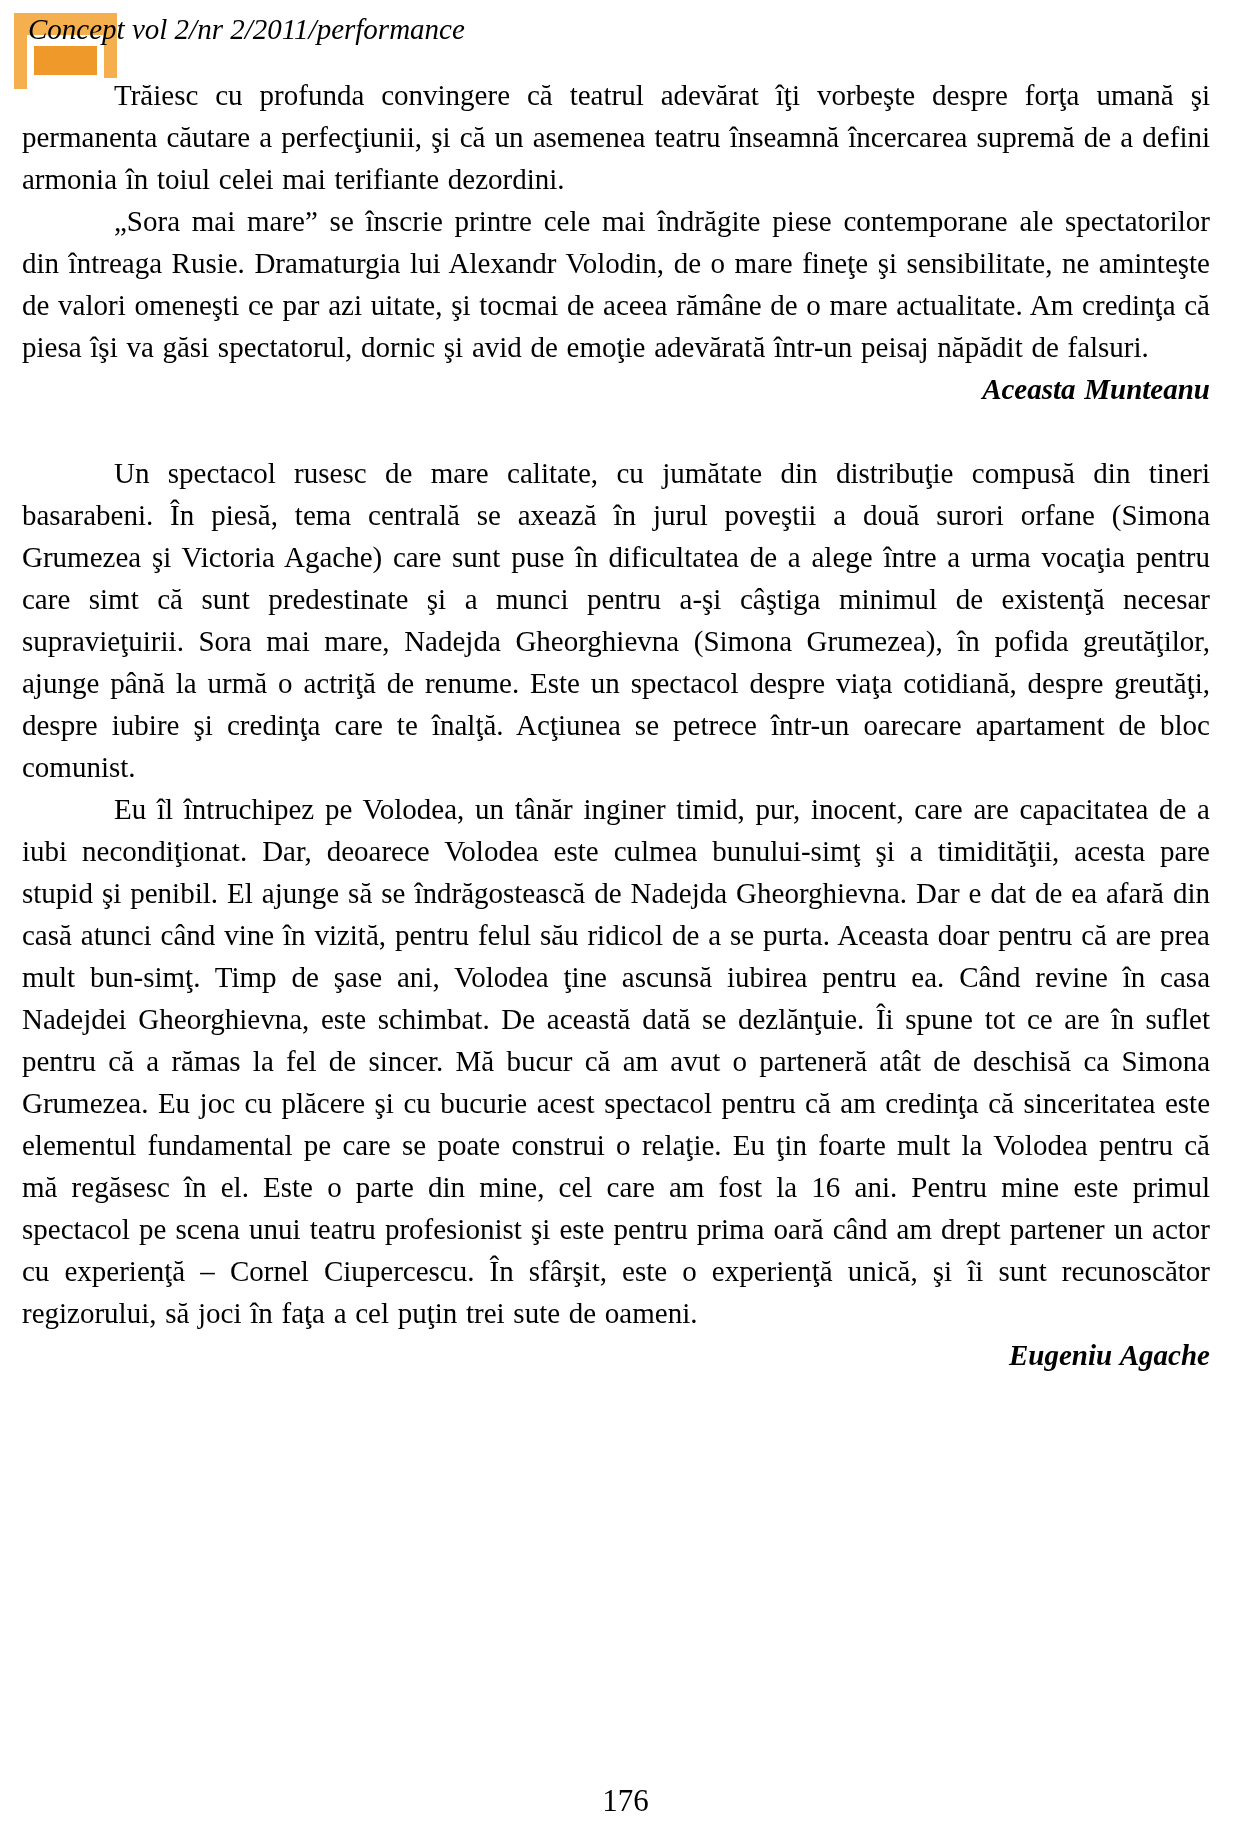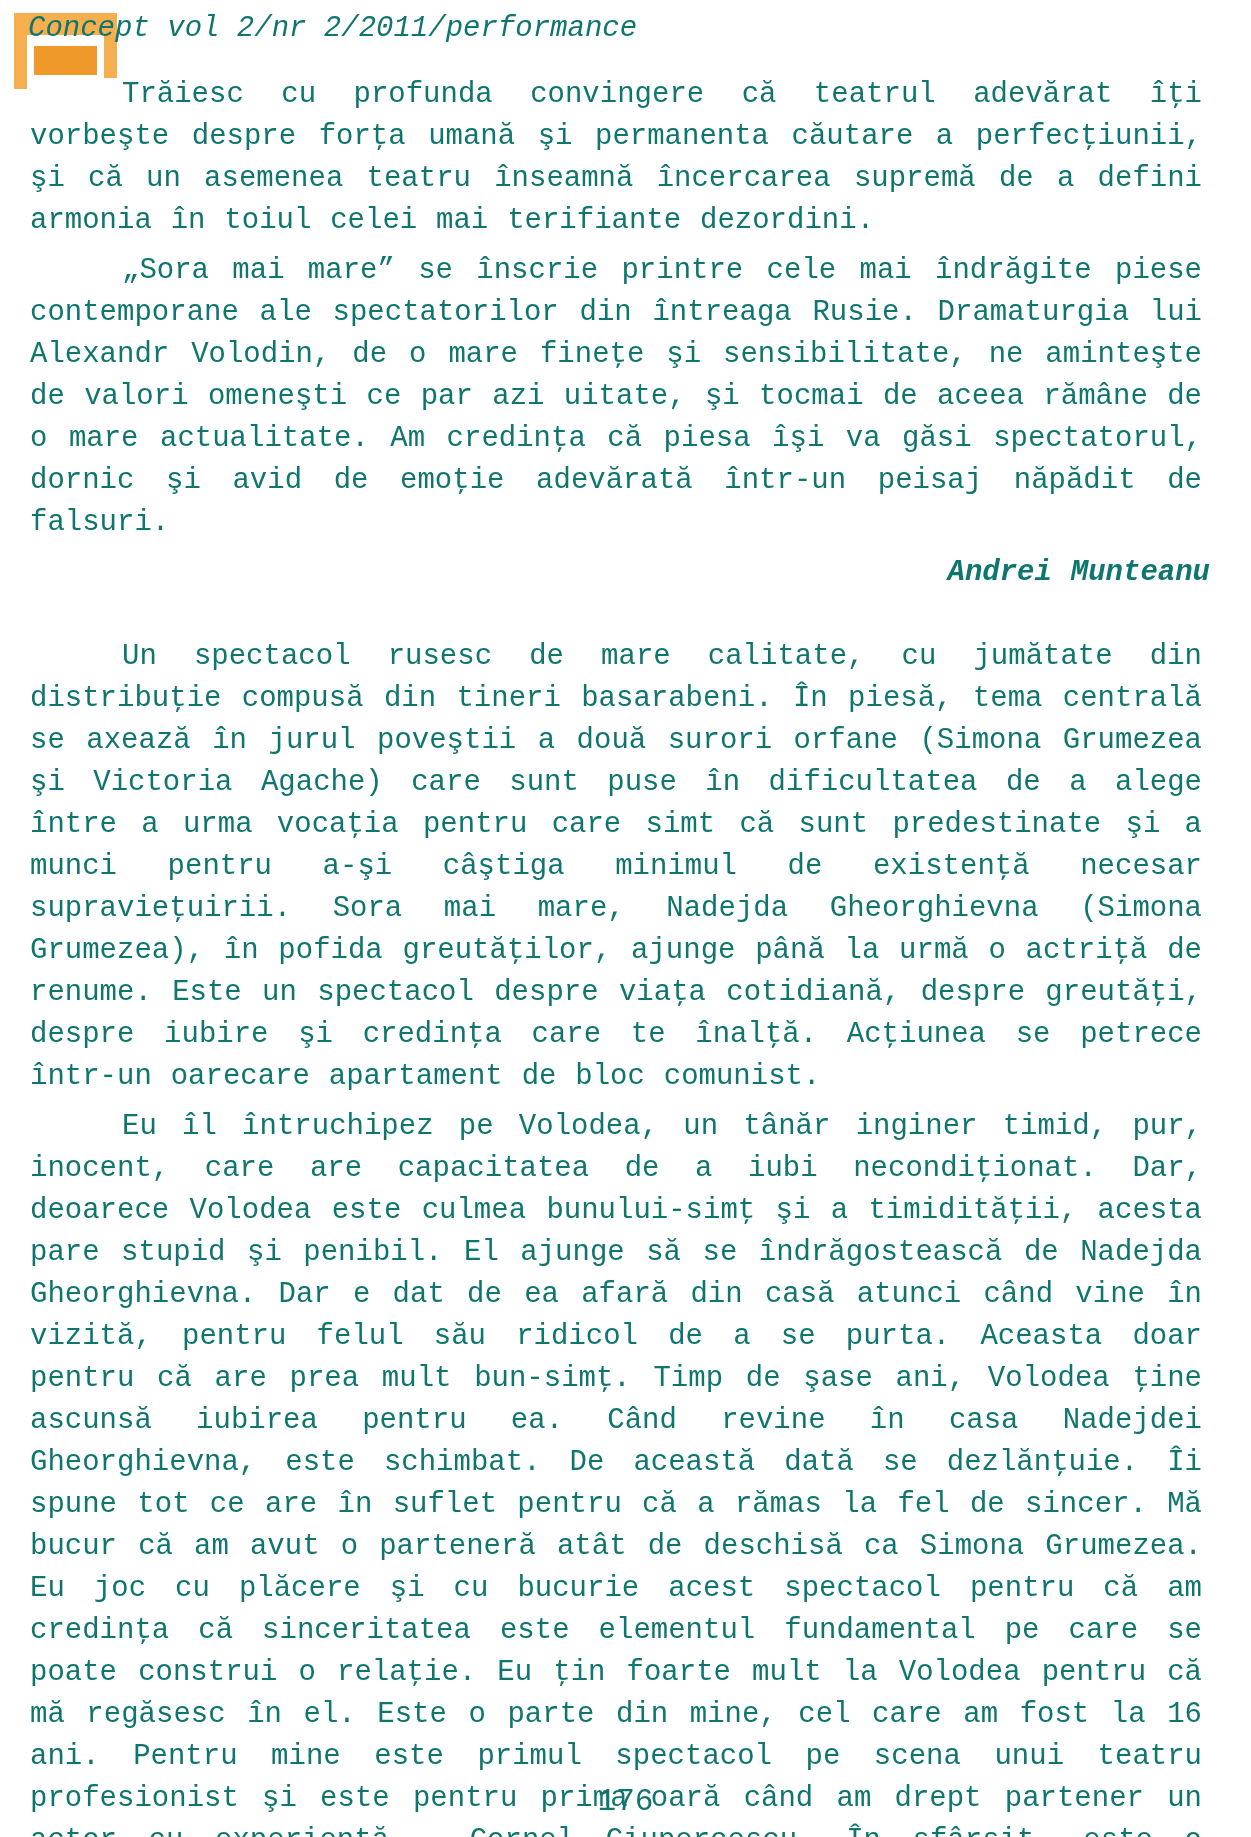--- a/index.html
+++ b/index.html
@@ -6,22 +6,22 @@
     margin: 0;
     padding: 0;
     background: #ffffff;
   }
   .page {
     position: relative;
     width: 1251px;
     height: 1837px;
     background: #ffffff;
     overflow: hidden;
-    font-family: Liberation Mono, monospace;
-    color: #0f766e;
+    font-family: Liberation Serif, serif;
+    color: #000000;
   }
   .header {
     position: relative;
     padding-top: 12px;
     height: 52px;
   }
   .logo {
     position: absolute;
     left: 14px;
     top: 13px;
@@ -37,21 +37,21 @@
     line-height: 34px;
   }
   .content {
     margin: 10px 41px 0 22px;
     font-size: 29px;
     line-height: 42px;
     text-align: justify;
     word-spacing: 0.05em;
   }
   .para {
-    margin: 8px;
+    margin: 0;
     text-indent: 92px;
   }
   .sig {
     margin: 0;
     text-align: right;
     text-indent: 0;
     font-weight: bold;
     font-style: italic;
   }
   .gap-below {
@@ -77,21 +77,21 @@
       <rect x="0" y="0" width="13" height="76" fill="#F6AF4F"></rect>
       <rect x="90" y="0" width="13" height="65" fill="#F6AF4F"></rect>
       <rect x="20" y="33" width="63" height="29" fill="#F0992B"></rect>
     </svg>
     <h1 class="journal-title">Concept vol 2/nr 2/2011/performance</h1>
   </div>
 
   <div class="content">
     <p class="para">Trăiesc cu profunda convingere că teatrul adevărat îţi vorbeşte despre forţa umană şi permanenta căutare a perfecţiunii, şi că un asemenea teatru înseamnă încercarea supremă de a defini armonia în toiul celei mai terifiante dezordini.</p>
     <p class="para">„Sora mai mare” se înscrie printre cele mai îndrăgite piese contemporane ale spectatorilor din întreaga Rusie. Dramaturgia lui Alexandr Volodin, de o mare fineţe şi sensibilitate, ne aminteşte de valori omeneşti ce par azi uitate, şi tocmai de aceea rămâne de o mare actualitate. Am credinţa că piesa îşi va găsi spectatorul, dornic şi avid de emoţie adevărată într-un peisaj năpădit de falsuri.</p>
-    <p class="sig gap-below">Andrei Munteanu</p>
+    <p class="sig gap-below">Aceasta Munteanu</p>
     <p class="para">Un spectacol rusesc de mare calitate, cu jumătate din distribuţie compusă din tineri basarabeni. În piesă, tema centrală se axează în jurul poveştii a două surori orfane (Simona Grumezea şi Victoria Agache) care sunt puse în dificultatea de a alege între a urma vocaţia pentru care simt că sunt predestinate şi a munci pentru a-şi câştiga minimul de existenţă necesar supravieţuirii. Sora mai mare, Nadejda Gheorghievna (Simona Grumezea), în pofida greutăţilor, ajunge până la urmă o actriţă de renume. Este un spectacol despre viaţa cotidiană, despre greutăţi, despre iubire şi credinţa care te înalţă. Acţiunea se petrece într-un oarecare apartament de bloc comunist.</p>
     <p class="para">Eu îl întruchipez pe Volodea, un tânăr inginer timid, pur, inocent, care are capacitatea de a iubi necondiţionat. Dar, deoarece Volodea este culmea bunului-simţ şi a timidităţii, acesta pare stupid şi penibil. El ajunge să se îndrăgostească de Nadejda Gheorghievna. Dar e dat de ea afară din casă atunci când vine în vizită, pentru felul său ridicol de a se purta. Aceasta doar pentru că are prea mult bun-simţ. Timp de şase ani, Volodea ţine ascunsă iubirea pentru ea. Când revine în casa Nadejdei Gheorghievna, este schimbat. De această dată se dezlănţuie. Îi spune tot ce are în suflet pentru că a rămas la fel de sincer. Mă bucur că am avut o parteneră atât de deschisă ca Simona Grumezea. Eu joc cu plăcere şi cu bucurie acest spectacol pentru că am credinţa că sinceritatea este elementul fundamental pe care se poate construi o relaţie. Eu ţin foarte mult la Volodea pentru că mă regăsesc în el. Este o parte din mine, cel care am fost la 16 ani. Pentru mine este primul spectacol pe scena unui teatru profesionist şi este pentru prima oară când am drept partener un actor cu experienţă – Cornel Ciupercescu. În sfârşit, este o experienţă unică, şi îi sunt recunoscător regizorului, să joci în faţa a cel puţin trei sute de oameni.</p>
     <p class="sig">Eugeniu Agache</p>
   </div>
 
   <div class="footer">
     <span>176</span>
   </div>
 
 </div>

